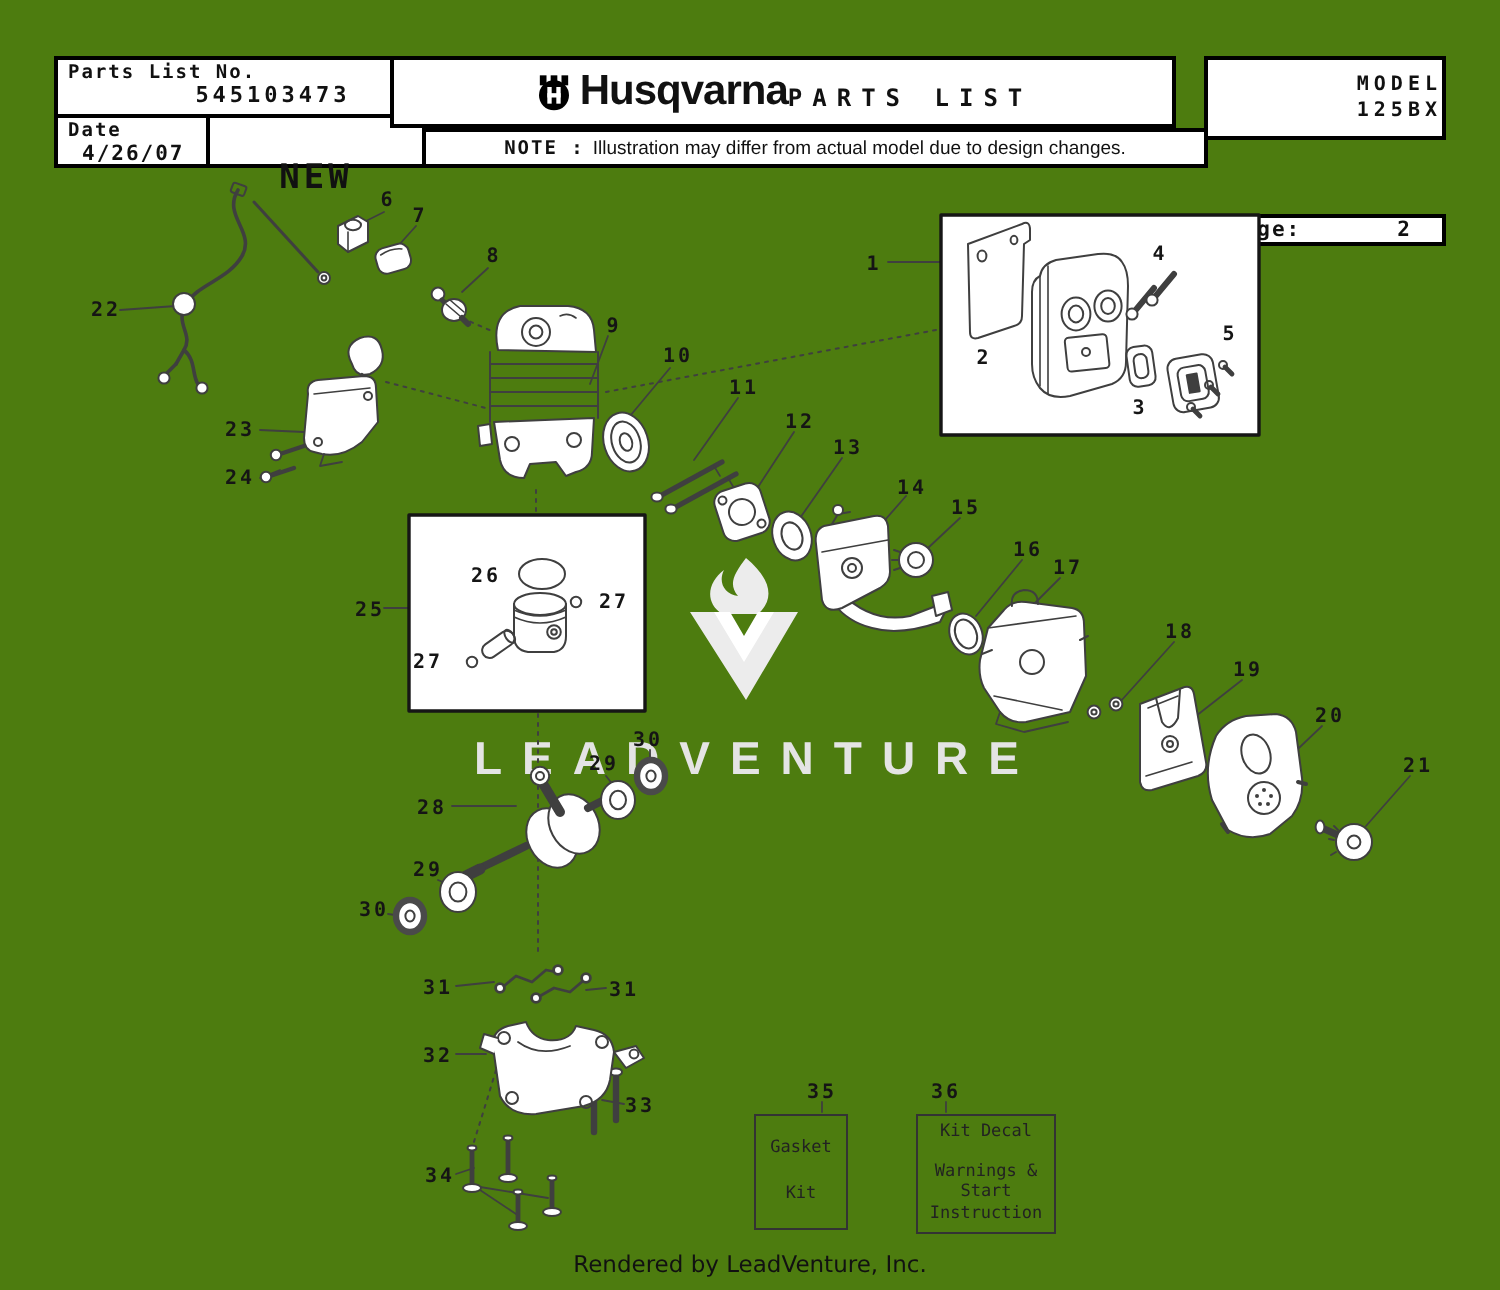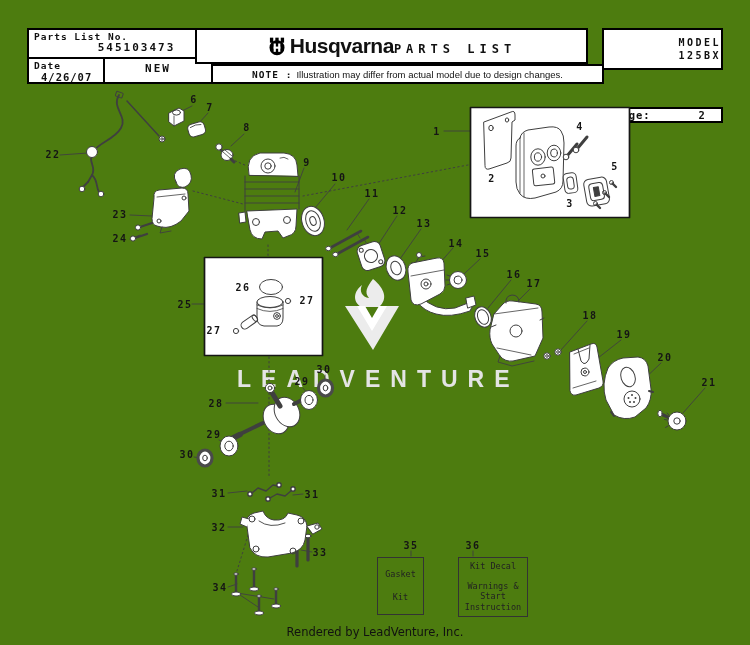--- a/index.html
+++ b/index.html
@@ -12,21 +12,21 @@
   #cell-pln{left:0;top:0;width:186px;height:31px;}
   #cell-date{left:0;top:29px;width:78px;height:27px;}
   #cell-new{left:76px;top:29px;width:110px;height:27px;text-align:center;}
   #cell-logo{left:168px;top:0;width:393px;height:36px;display:flex;align-items:center;justify-content:center;}
   #cell-note{left:184px;top:36px;width:393px;height:20px;display:flex;align-items:center;justify-content:center;}
   #cell-model{left:575px;top:0;width:121px;height:42px;text-align:center;padding-top:6px;}
   #cell-page{left:575px;top:40px;width:121px;height:16px;display:flex;align-items:center;margin-top:39px;}
   .cl{font-size:9.5px;padding:1px 0 0 5px;letter-spacing:1px;}
   .cv{font-size:11px;letter-spacing:2px;text-align:center;padding-left:33px;margin-top:-1px;}
   .cv2{font-size:10.5px;letter-spacing:1px;padding-left:12px;}
-  #cell-new .cv3{font-size:11px;letter-spacing:2px;padding-top:3px;}
+  #cell-new .cv3{font-size:17px;letter-spacing:2px;padding-top:20px;}
   .brand{font-size:21px;font-weight:bold;letter-spacing:-0.5px;margin-left:3px;}
   .doctype{font-size:12px;letter-spacing:5px;padding-top:6px;}
   .note-label{font-size:9.5px;letter-spacing:1px;margin-right:4px;}
   .note-text{font-size:9.5px;}
   .model-line{font-size:10px;letter-spacing:2.5px;line-height:13px;text-align:right;}
   .page-label{font-size:10.5px;letter-spacing:1px;padding-left:10px;}
   .page-value{font-size:10.5px;letter-spacing:1px;margin-left:48px;}
   
   .diagram{position:absolute;left:0;top:0;width:750px;height:645px;}
   .plabel{font-family:"DejaVu Sans Mono",monospace;font-weight:bold;font-size:10px;

